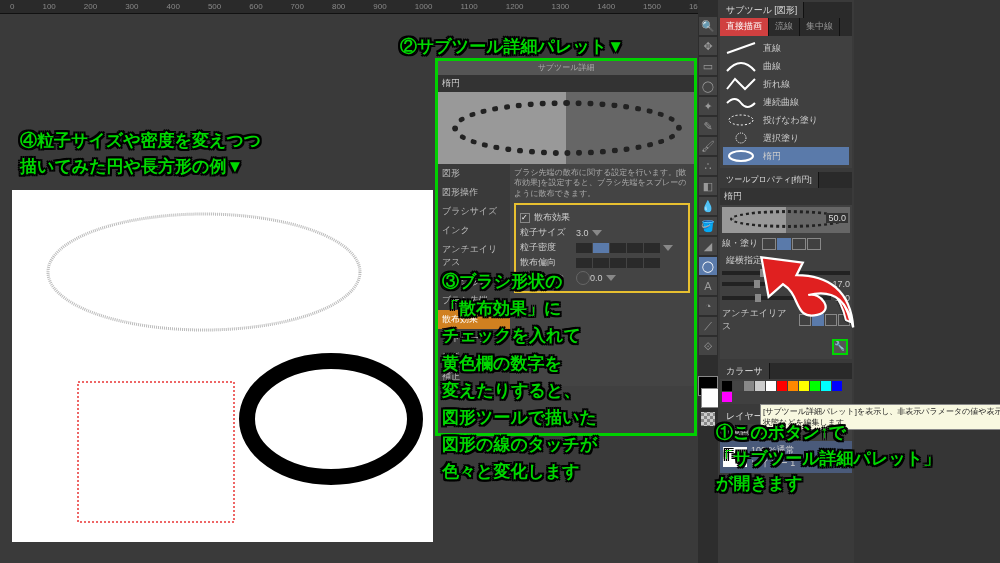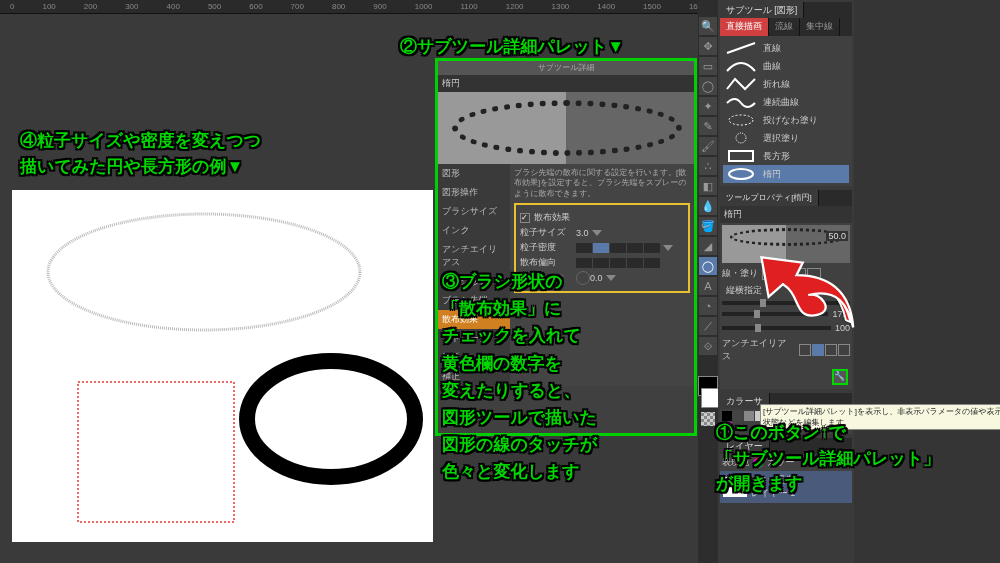--- a/index.html
+++ b/index.html
@@ -302,41 +302,35 @@
                 <ellipse cx="16" cy="7" rx="12" ry="5" stroke="#fff" fill="none" stroke-dasharray="2"></ellipse>
               </svg>
               <span>投げなわ塗り</span>
             </div>
           <div class="shape-row">
               <svg class="shape-ic">
                 <circle cx="16" cy="7" r="5" stroke="#fff" fill="none" stroke-dasharray="1"></circle>
               </svg>
               <span>選択塗り</span>
             </div>
-          <div class="shape-row">
-              <svg class="shape-ic">
-                <rect x="4" y="2" width="24" height="10" stroke="#fff" fill="none" stroke-width="2"></rect>
-              </svg>
-              <span>長方形</span>
-            </div>
           <div class="shape-row sel">
               <svg class="shape-ic">
                 <ellipse cx="16" cy="7" rx="12" ry="5" stroke="#fff" fill="none" stroke-width="2"></ellipse>
               </svg>
               <span>楕円</span>
             </div>
         </div>
       </div>
 
       <div class="panel">
         <div class="panel-tabs">
             <div class="panel-tab active" style="font-size:8px;">ツールプロパティ[楕円]</div>
           </div>
         <div style="padding:2px 4px;font-size:9px;background:#333;">楕円</div>
-        <div style="height:38px;background:linear-gradient(90deg,#999 50%,#666 50%);margin:2px;position:relative;">
+        <div style="height:26px;background:linear-gradient(90deg,#999 50%,#666 50%);margin:2px;position:relative;">
           <div style="position:absolute;top:3px;left:8px;width:116px;height:18px;border:3px dotted #222;border-radius:50%;"></div>
           <div style="position:absolute;right:2px;top:6px;font-size:9px;color:#ddd;background:#333;padding:0 2px;">50.0</div>
         </div>
         <div class="prop-row">
             <span>線・塗り</span>
           <span style="display:flex;gap:1px;">
               <span style="width:14px;height:12px;border:1px solid #888;"></span>
               <span style="width:14px;height:12px;background:#5a7aaa;"></span>
               <span style="width:14px;height:12px;border:1px solid #888;"></span>
               <span style="width:14px;height:12px;border:1px solid #888;"></span>

